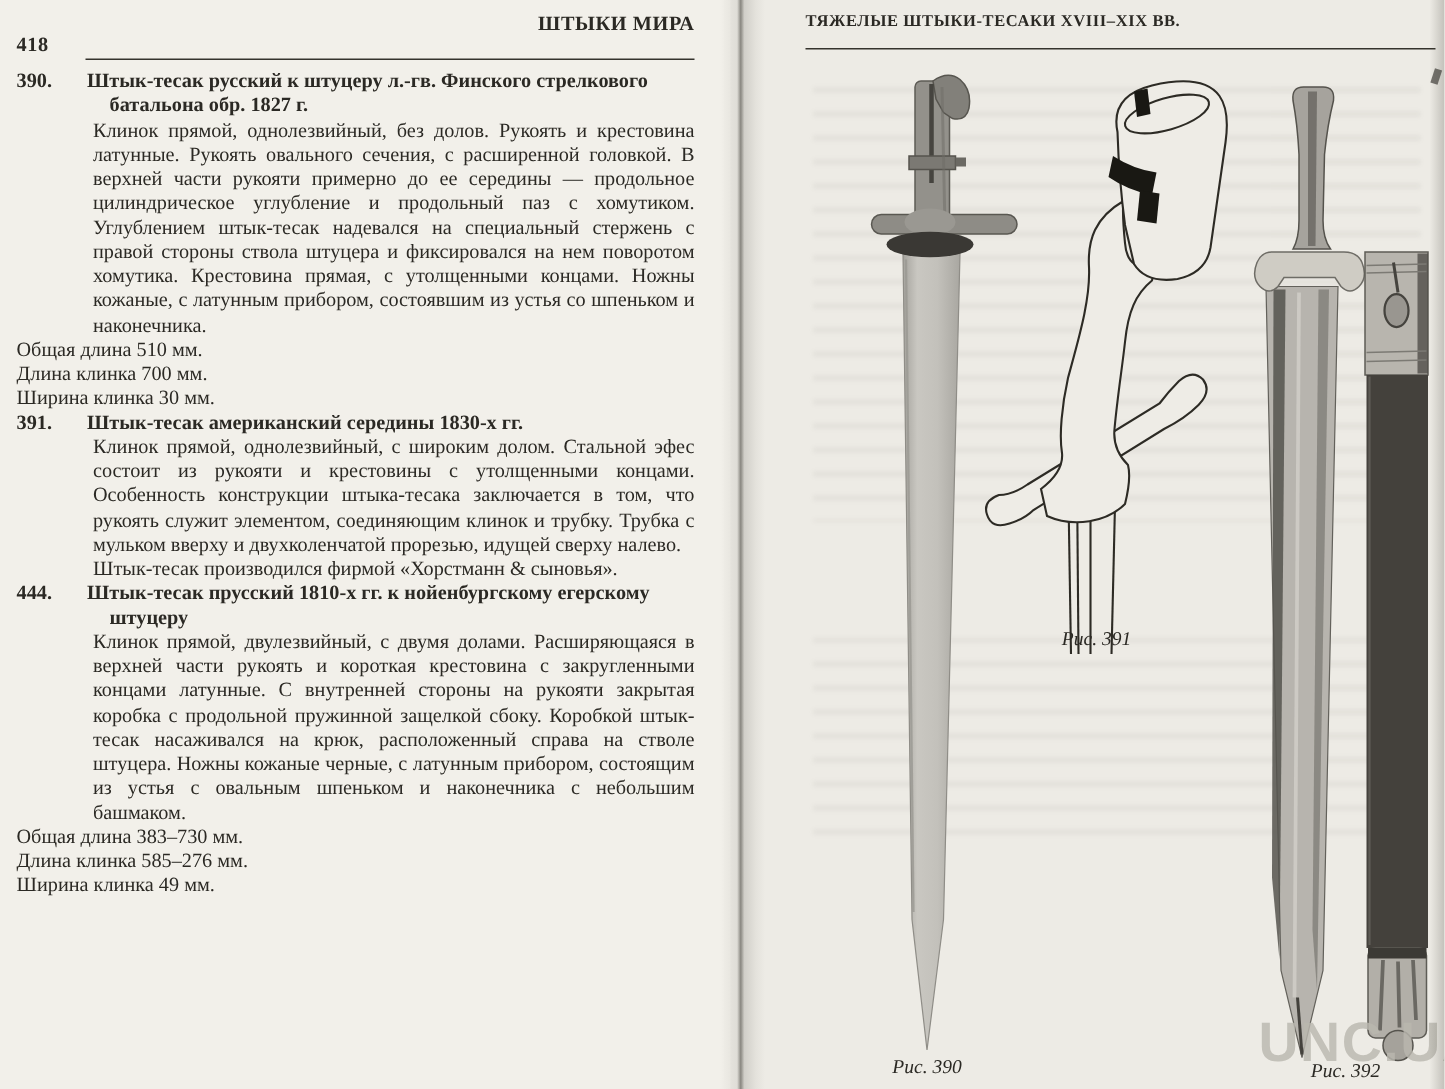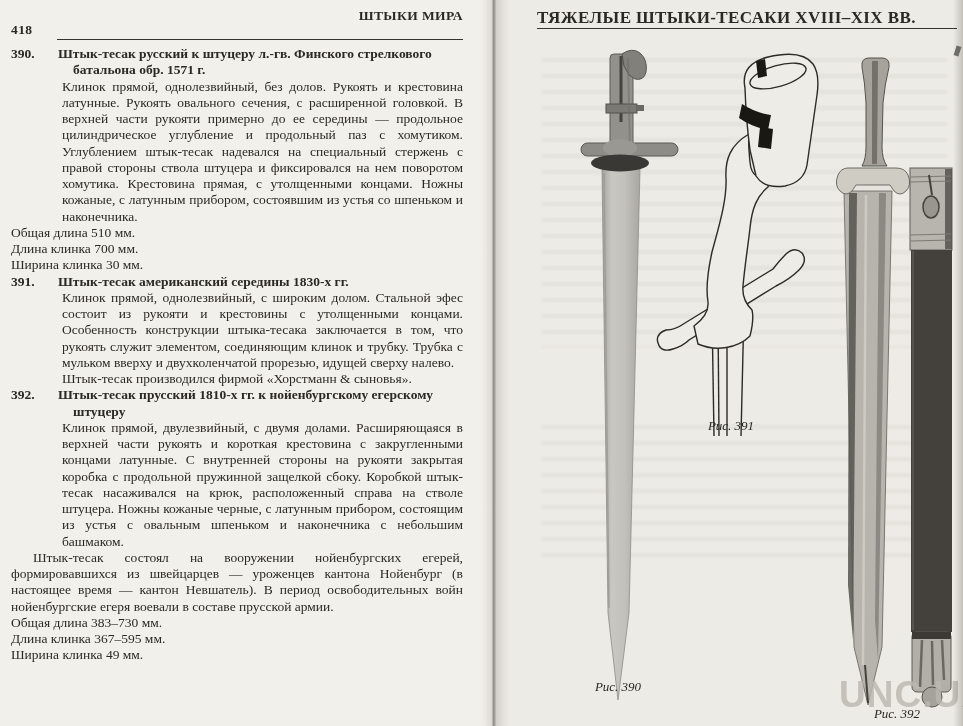--- a/index.html
+++ b/index.html
@@ -23,30 +23,30 @@
   .note{margin:0;text-indent:22px;}
   
   .gutter{position:absolute;left:480px;top:0;width:30px;height:726px;z-index:5;pointer-events:none;
     background:linear-gradient(to right,rgba(60,58,50,0) 0%,rgba(60,58,50,.08) 38%,rgba(55,53,46,.55) 46%,
                rgba(60,58,50,.16) 54%,rgba(60,58,50,.05) 80%,rgba(60,58,50,0) 100%);}
   .right-edge{position:absolute;right:0;top:0;width:10px;height:726px;z-index:6;pointer-events:none;
     background:linear-gradient(to left,rgba(70,68,60,.25),rgba(70,68,60,0));}
   
   .right-page{position:absolute;left:487px;top:0;width:476px;height:726px;background:#edebe5;overflow:hidden;}
   .rp-header{position:absolute;left:50px;right:6px;top:8px;border-bottom:1.6px solid #35332d;
-             font-weight:bold;font-size:17px;letter-spacing:.4px;padding-bottom:0;}
+             font-weight:bold;font-size:11px;letter-spacing:.4px;padding-bottom:12px;}
   .bleed{position:absolute;z-index:0;opacity:.55;filter:blur(1.4px);pointer-events:none;
     background:repeating-linear-gradient(to bottom,rgba(118,115,108,.14) 0 4px,rgba(118,115,108,0) 4px 16px);}
   .bleed-a{left:55px;top:58px;width:405px;height:290px;}
   .bleed-b{left:55px;top:425px;width:395px;height:140px;}
   .corner-mark{position:absolute;right:3px;top:46px;width:5px;height:10px;background:#4a4843;
                transform:rotate(18deg);opacity:.75;}
   .fig{position:absolute;z-index:2;}
   .fig-caption{position:absolute;z-index:3;font-style:italic;font-size:13px;text-align:center;width:90px;}
-  .cap-390{left:86px;top:679px;font-family:Liberation Serif, serif;}
+  .cap-390{left:86px;top:703px;font-family:Liberation Serif, serif;}
   .cap-391{left:199px;top:418px;}
   .cap-392{left:365px;top:706px;}
   .watermark{position:absolute;z-index:4;left:352px;top:674px;
              font-family:"Liberation Sans","DejaVu Sans",sans-serif;font-weight:700;font-size:37px;
              letter-spacing:1px;color:rgba(186,183,175,.82);}
 </style>
 </head>
 <body>
 
 <div class="spread">
@@ -56,50 +56,49 @@
       <div class="lp-hnum">418</div>
       <div class="lp-hrule">
         <span>ШТЫКИ МИРА</span>
       </div>
     </div>
 
     <div class="text-block">
 
       <div class="entry">
         <span class="entry-num">390.</span>
-        <p class="entry-title">Штык-тесак русский к штуцеру л.-гв. Финского стрелкового батальона обр. 1571 г.</p>
+        <p class="entry-title">Штык-тесак русский к штуцеру л.-гв. Финского стрелкового батальона обр. 1827 г.</p>
         <div class="entry-body">
           <p>Клинок прямой, однолезвийный, без долов. Рукоять и крестовина латунные. Рукоять овального сечения, с расширенной головкой. В верхней части рукояти примерно до ее середины — продольное цилиндрическое углубление и продольный паз с хомутиком. Углублением штык-тесак надевался на специальный стержень с правой стороны ствола штуцера и фиксировался на нем поворотом хомутика. Крестовина прямая, с утолщенными концами. Ножны кожаные, с латунным прибором, состоявшим из устья со шпеньком и наконечника.</p>
         </div>
         <div class="dims">
           <div>Общая длина 510 мм.</div>
           <div>Длина клинка 700 мм.</div>
           <div>Ширина клинка 30 мм.</div>
         </div>
       </div>
 
       <div class="entry">
         <span class="entry-num">391.</span>
         <p class="entry-title">Штык-тесак американский середины 1830-х гг.</p>
         <div class="entry-body">
           <p>Клинок прямой, однолезвийный, с широким долом. Стальной эфес состоит из рукояти и крестовины с утолщенными концами. Особенность конструкции штыка-тесака заключается в том, что рукоять служит элементом, соединяющим клинок и трубку. Трубка с мульком вверху и двухколенчатой прорезью, идущей сверху налево.</p>
           <p>Штык-тесак производился фирмой «Хорстманн &amp; сыновья».</p>
         </div>
       </div>
 
       <div class="entry">
-        <span class="entry-num">392.</span>
+        <span class="entry-num">444.</span>
         <p class="entry-title">Штык-тесак прусский 1810-х гг. к нойенбургскому егерскому штуцеру</p>
         <div class="entry-body">
           <p>Клинок прямой, двулезвийный, с двумя долами. Расширяющаяся в верхней части рукоять и короткая крестовина с закругленными концами латунные. С внутренней стороны на рукояти закрытая коробка с продольной пружинной защелкой сбоку. Коробкой штык-тесак насаживался на крюк, расположенный справа на стволе штуцера. Ножны кожаные черные, с латунным прибором, состоящим из устья с овальным шпеньком и наконечника с небольшим башмаком.</p>
         </div>
-        <p class="note">Штык-тесак состоял на вооружении нойенбургских егерей, формировавшихся из швейцарцев — уроженцев кантона Нойенбург (в настоящее время — кантон Невшатель). В период освободительных войн нойенбургские егеря воевали в составе прусской армии.</p>
         <div class="dims">
           <div>Общая длина 383–730 мм.</div>
-          <div>Длина клинка 367–595 мм.</div>
+          <div>Длина клинка 585–276 мм.</div>
           <div>Ширина клинка 49 мм.</div>
         </div>
       </div>
 
     </div>
   </div>
 
   <div class="gutter"></div>
 
   <div class="right-page">

